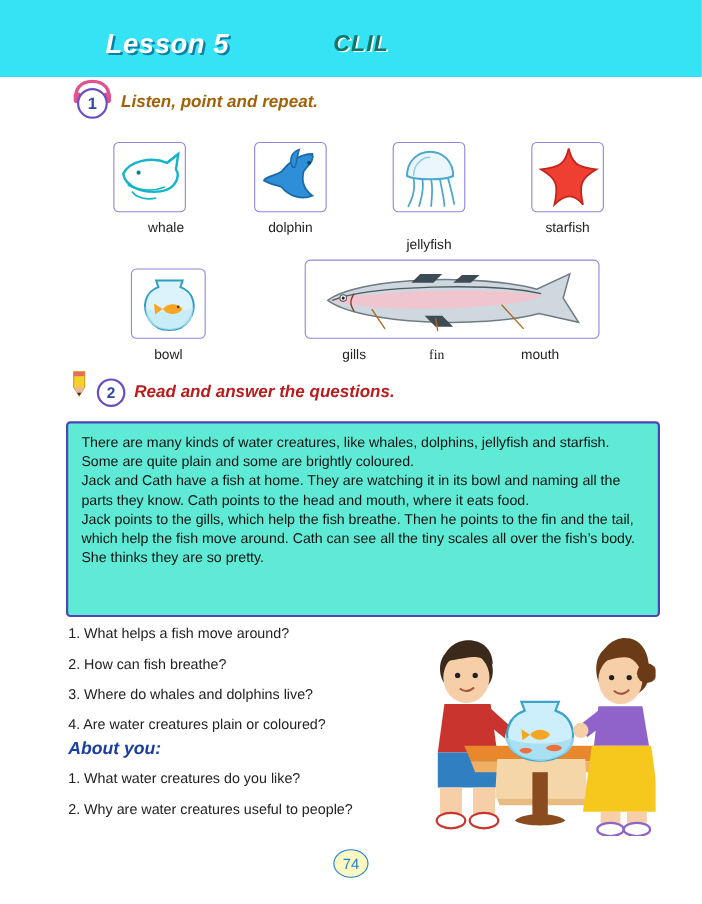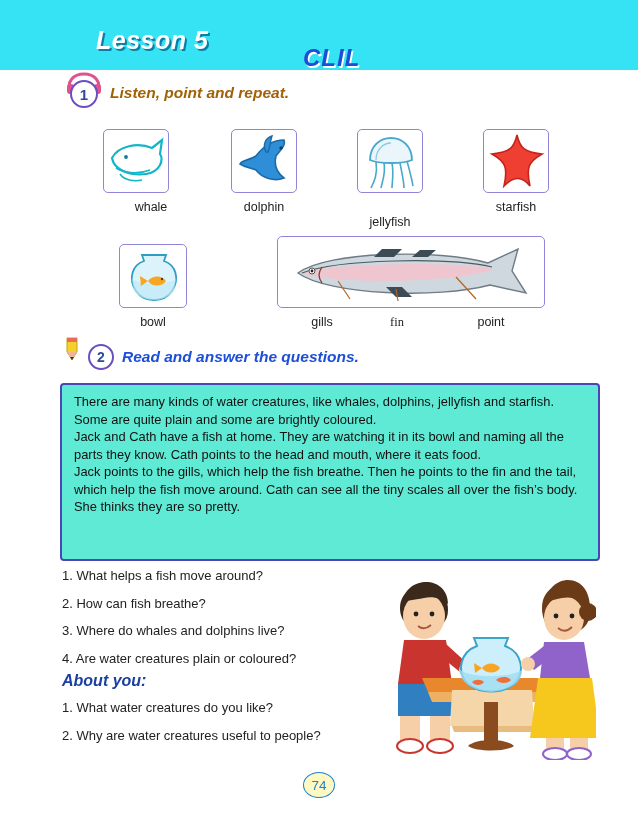--- a/index.html
+++ b/index.html
@@ -18,23 +18,23 @@
     background: #35e3f4;
   }
   .lesson-title {
     position: absolute; left: 96px; top: 26px;
     font-size: 25px; font-weight: bold; font-style: italic;
     color: #ffffff;
     letter-spacing: .5px;
     text-shadow: 2px 2px 0 #0b7fa6;
   }
   .clil-badge {
-    position: absolute; left: 303px; top: 44px;
-    font-size: 24px; font-weight: bold; font-style: italic;
-    color: #1d4ed8;
+    position: absolute; left: 303px; top: 28px;
+    font-size: 21px; font-weight: bold; font-style: italic;
+    color: #0f766e;
     letter-spacing: 1px;
     text-shadow: 1.5px 1.5px 0 #ffffff;
   }
 
   
   .ex1-num {
     position:absolute; left:70px; top:80px; width:28px; height:28px;
     border: 2px solid #6b4fc2; border-radius: 50%;
     color: #2e4a9e; font-size: 15px; font-weight: bold;
     display:flex; align-items:center; justify-content:center;
@@ -63,21 +63,21 @@
   }
   .ex2-num {
     position:absolute; left:88px; top:344px; width:26px; height:26px;
     border: 2px solid #6b4fc2; border-radius:50%;
     color:#2e4a9e; font-size:14px; font-weight:bold;
     display:flex; align-items:center; justify-content:center;
     background:#ffffff;
   }
   .ex2-title {
     position:absolute; left:122px; top:348px;
-    font-size:15.5px; font-weight:bold; font-style:italic; color:#1d4ed8;
+    font-size:15.5px; font-weight:bold; font-style:italic; color:#b91c1c;
   }
 
   .text-box {
     position:absolute; left:60px; top:383px; width:540px; height:178px;
     border:2px solid #4b46b8; border-radius:4px; background:#5eead4;
     padding:8px 10px 4px 12px;
   }
   .text-box p {
     margin:0 0 0 0;
     font-size:12.9px; line-height:17.5px; color:#111;
@@ -185,21 +185,21 @@
     <path d="M44 30 C40 36 40 40 44 46" stroke="#8b3b2b" stroke-width="1.3" fill="none"></path>
     <circle cx="34" cy="34" r="3" fill="#fff" stroke="#555" stroke-width="1"></circle>
     <circle cx="34" cy="34" r="1.4" fill="#222"></circle>
     <line x1="60" y1="44" x2="72" y2="62" stroke="#b5651d" stroke-width="1.2"></line>
     <line x1="118" y1="52" x2="120" y2="64" stroke="#b5651d" stroke-width="1.2"></line>
     <line x1="178" y1="40" x2="198" y2="62" stroke="#b5651d" stroke-width="1.2"></line>
   </svg>
 </div>
 <div class="card-label" style="left:298px; top:315px; width:48px;">gills</div>
 <div class="card-label" style="left:374px; top:315px; width:46px;font-family:Liberation Serif, serif;">fin</div>
-<div class="card-label" style="left:462px; top:315px; width:58px;">point</div>
+<div class="card-label" style="left:462px; top:315px; width:58px;">mouth</div>
 
 <svg class="pencil" viewBox="0 0 24 26">
   <path d="M7 2 L17 2 L17 16 L12 24 L7 16 Z" fill="#f4d02b" stroke="#c8a310" stroke-width="1"></path>
   <path d="M7 16 L17 16 L12 24 Z" fill="#f0b3a0"></path>
   <path d="M10 21 L14 21 L12 24 Z" fill="#333"></path>
   <rect x="7" y="2" width="10" height="4" fill="#e86a5a"></rect>
 </svg>
 <div class="ex2-num">2</div>
 <div class="ex2-title">Read and answer the questions.</div>
 

